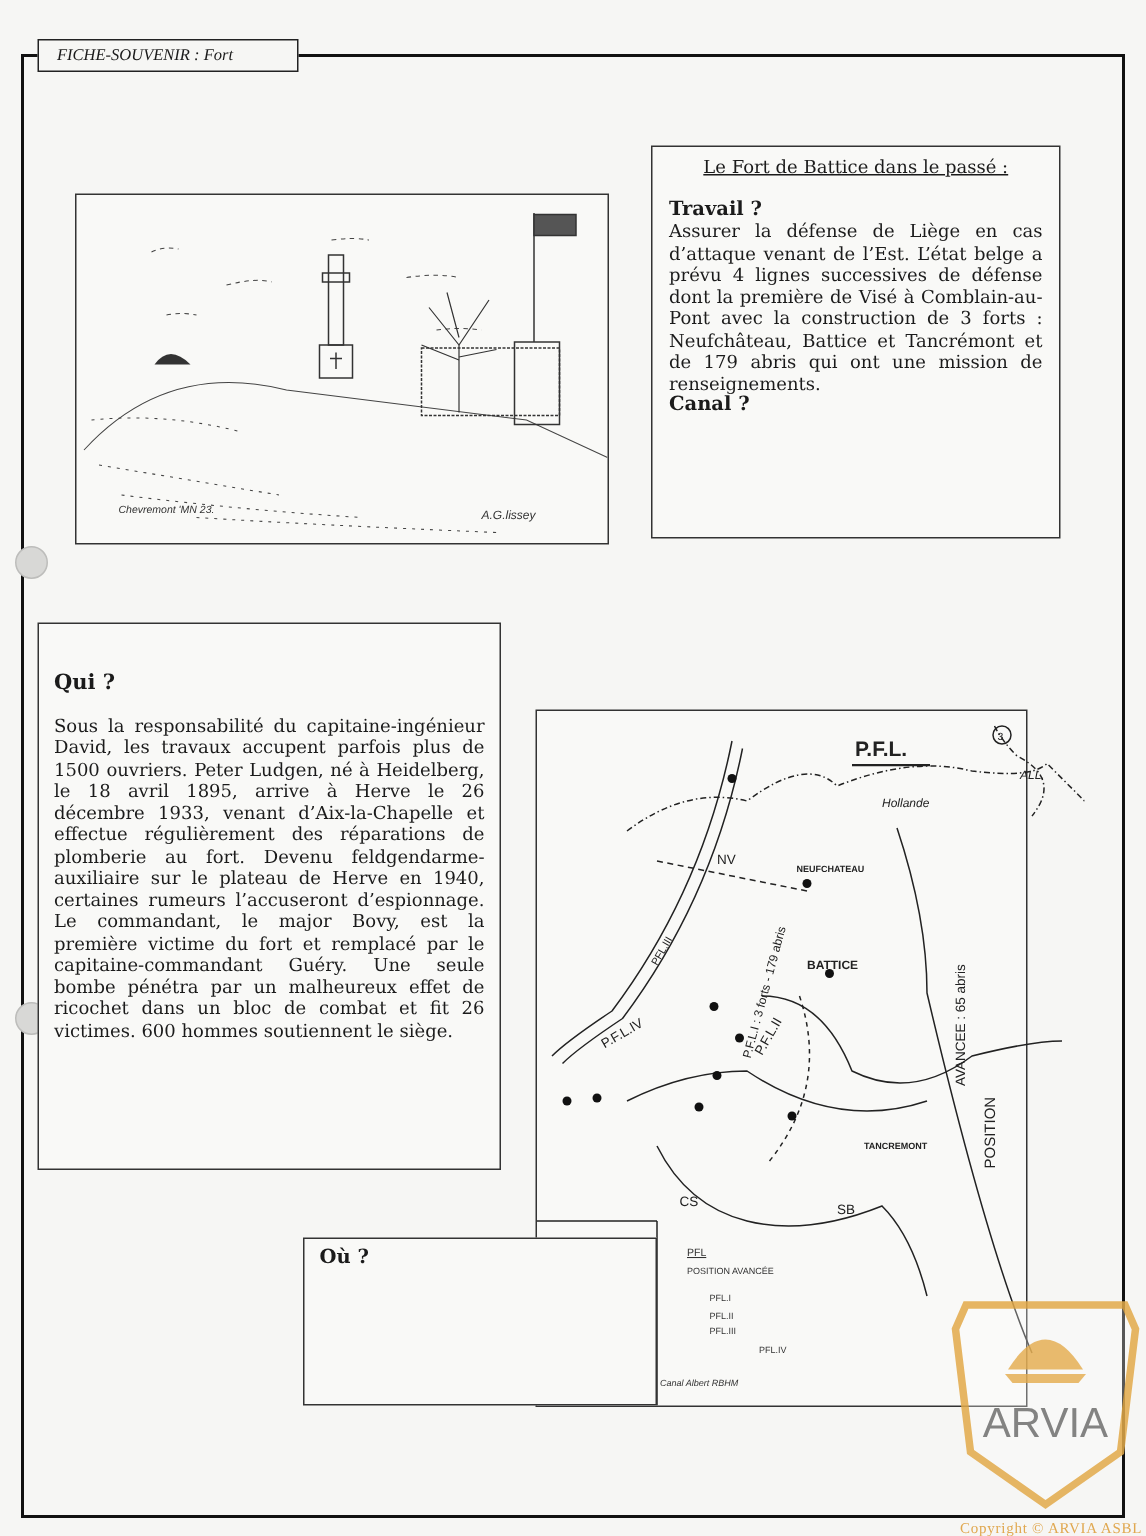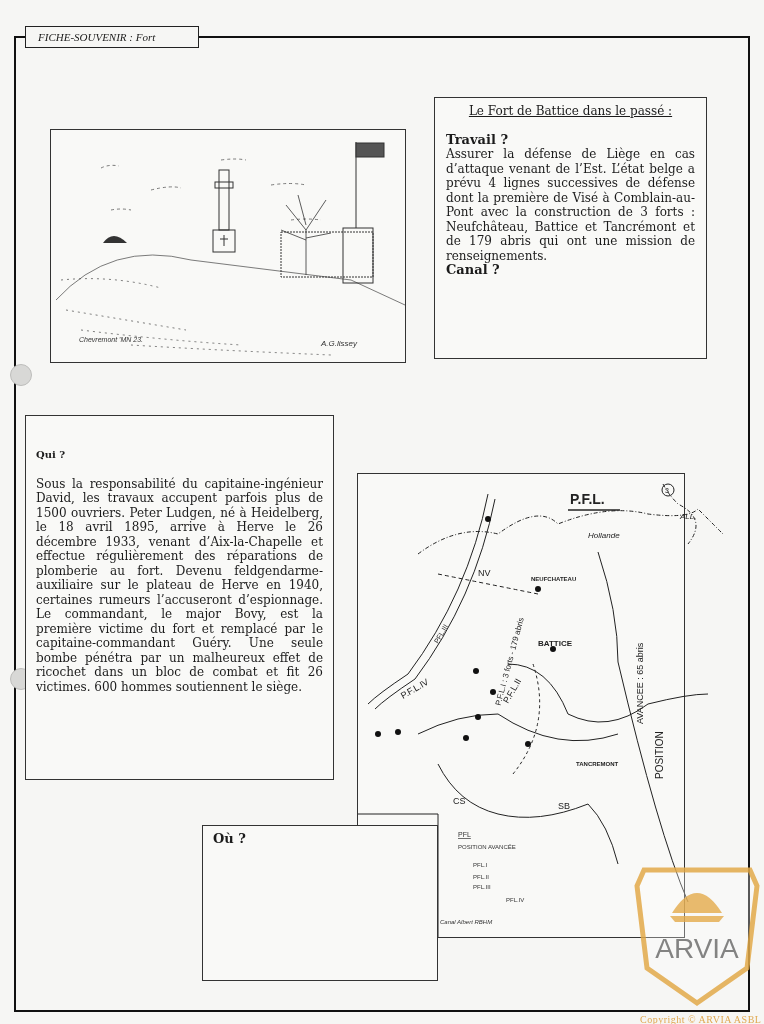--- a/index.html
+++ b/index.html
@@ -7,23 +7,23 @@
   .frame { position:absolute; left:14px; top:36px; width:736px; height:976px; border:2px solid #111; box-sizing:border-box; }
   .header-tab { position:absolute; left:25px; top:26px; width:174px; height:22px; border:1.5px solid #222; background:#f6f6f4; box-sizing:border-box; font-family:"Liberation Serif", serif; font-style:italic; font-size:11px; padding:4px 0 16px 12px; }
   .punch { position:absolute; left:10px; width:20px; height:20px; border-radius:50%; background:#d8d8d6; border:1px solid #bdbdbb; }
   .box { position:absolute; border:1.2px solid #333; background:#f9f9f7; box-sizing:border-box; }
   .illus { left:50px; top:97px; width:356px; height:234px;margin-top:32px; }
   .past { left:434px; top:97px; width:273px; height:262px; padding:6px 11px; font-size:12px; line-height:14.5px; }
   .past .ttl { text-align:center; text-decoration:underline; margin-bottom:14px; font-size:12px; }
   .past h3 { font-size:13px; margin:0; font-weight:bold; }
   .just { text-align:justify; }
   .qui { left:25px; top:415px; width:309px; height:365px; padding:32px 10px 0 10px; font-size:12px; line-height:14.5px; }
-  .qui h3 { font-size:10px; margin:0 0 14px 0; }
+  .qui h3 { font-size:14px; margin:0 0 14px 0; }
   .map { left:357px; top:473px; width:328px; height:465px; }
-  .ou { left:202px; top:825px; width:236px; height:156px; padding:6px 10px; font-size:12px; line-height:14.5px; background:#f9f9f7; }
+  .ou { left:202px; top:825px; width:236px; height:112px; padding:6px 10px; font-size:12px; line-height:14.5px; background:#f9f9f7; }
   .ou h3 { font-size:13px; margin:0 0 14px 0; }
   .wm { position:absolute; left:632px; top:858px; width:130px; height:150px; }
   .copy { position:absolute; left:640px; top:1014px; font-family:Liberation Serif, serif; font-size:10px; color:#e0a850; letter-spacing:0.5px; }
   svg text { font-family:"Liberation Sans", sans-serif; }
 </style>
 </head>
 <body>
 
 <div class="frame"></div>
 <div class="header-tab">FICHE-SOUVENIR :  Fort</div>

